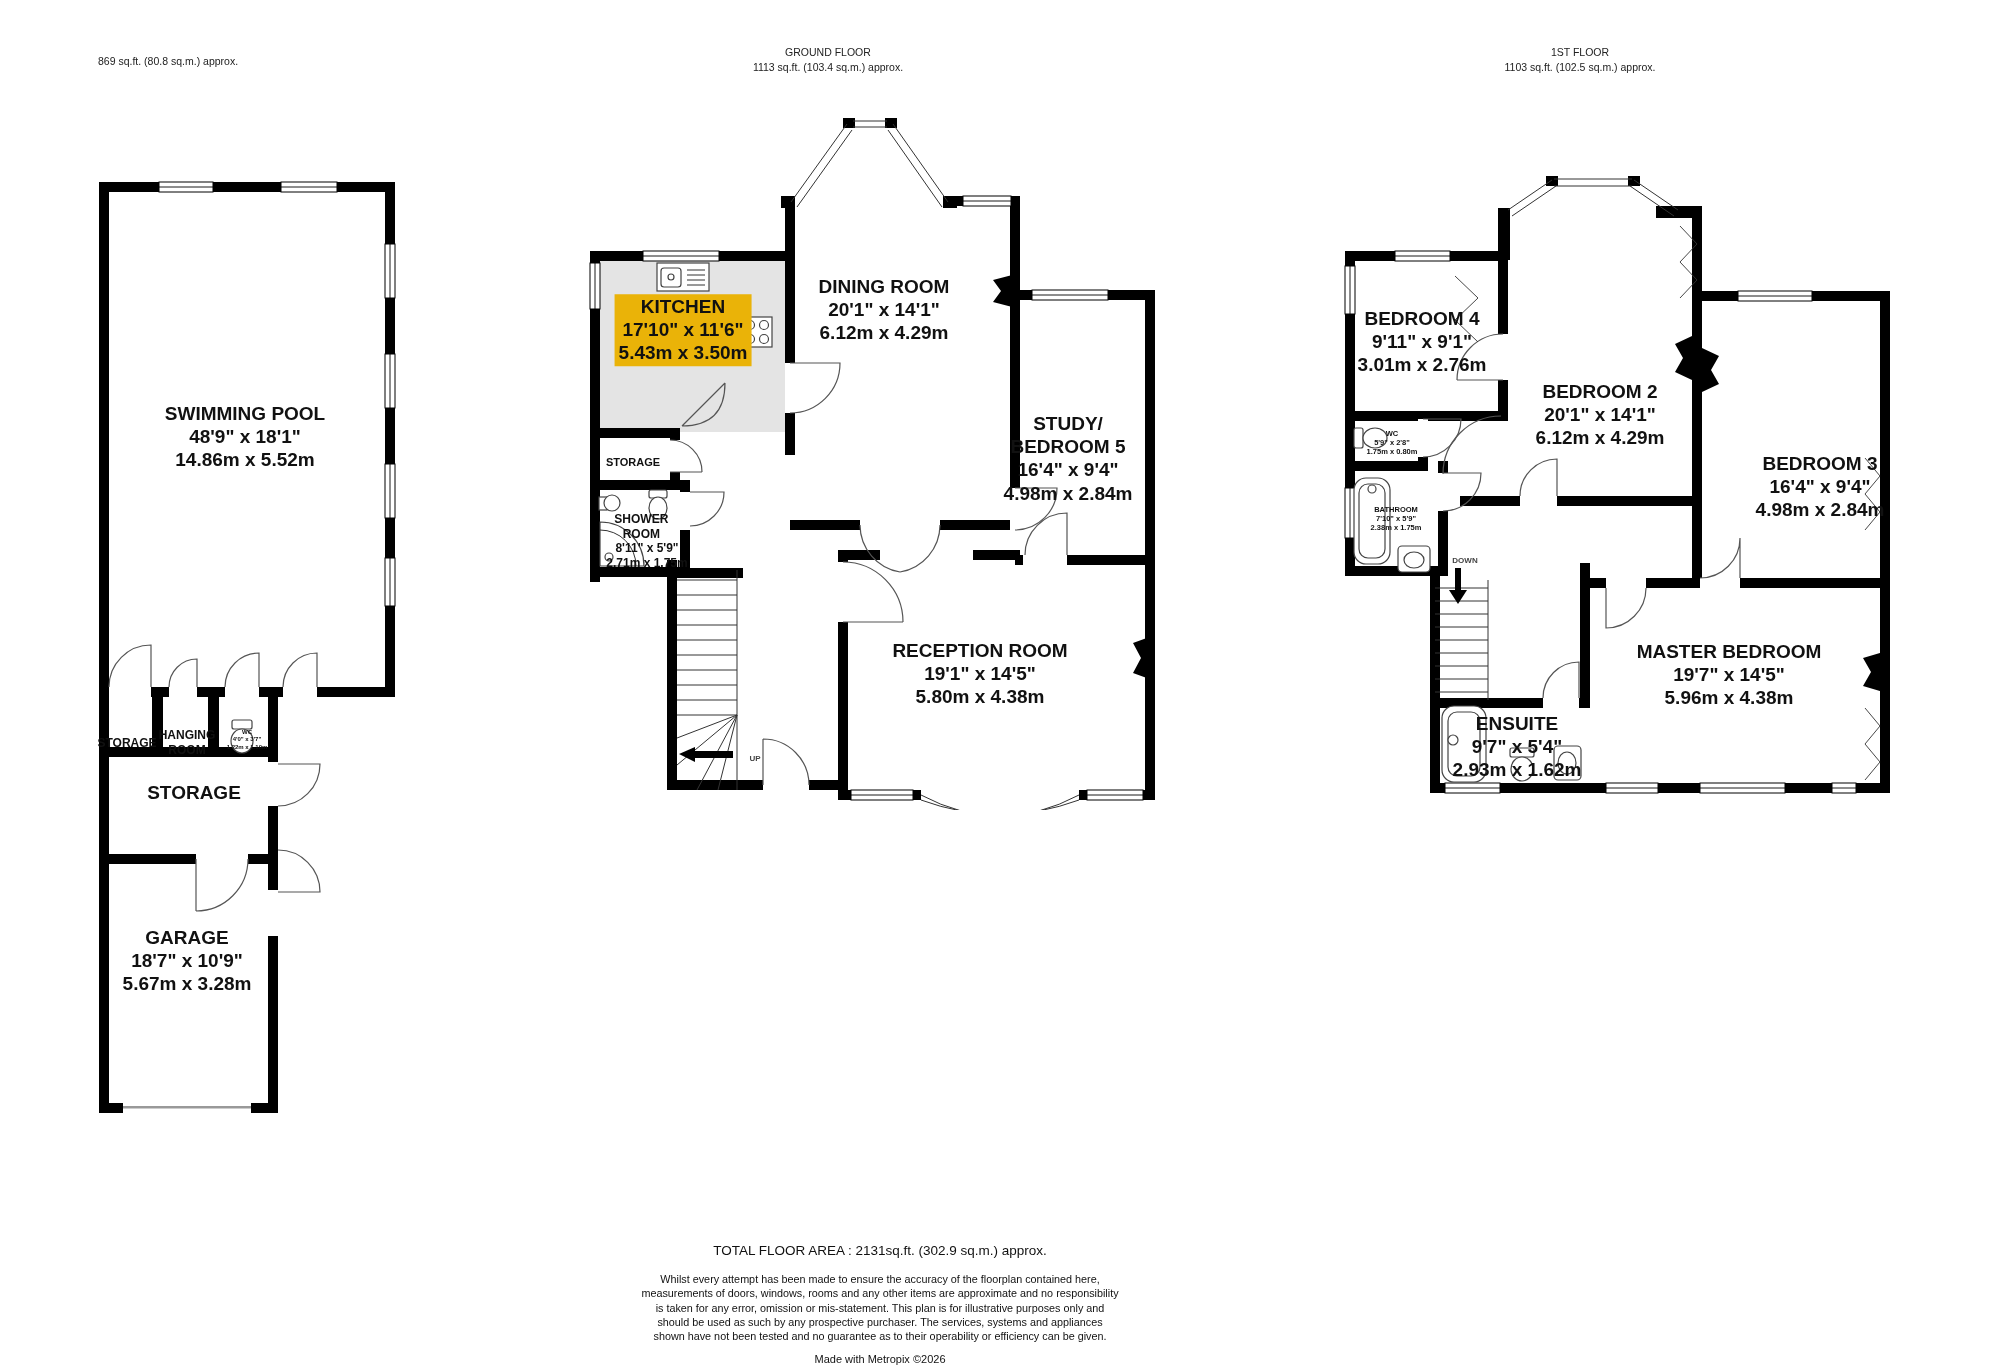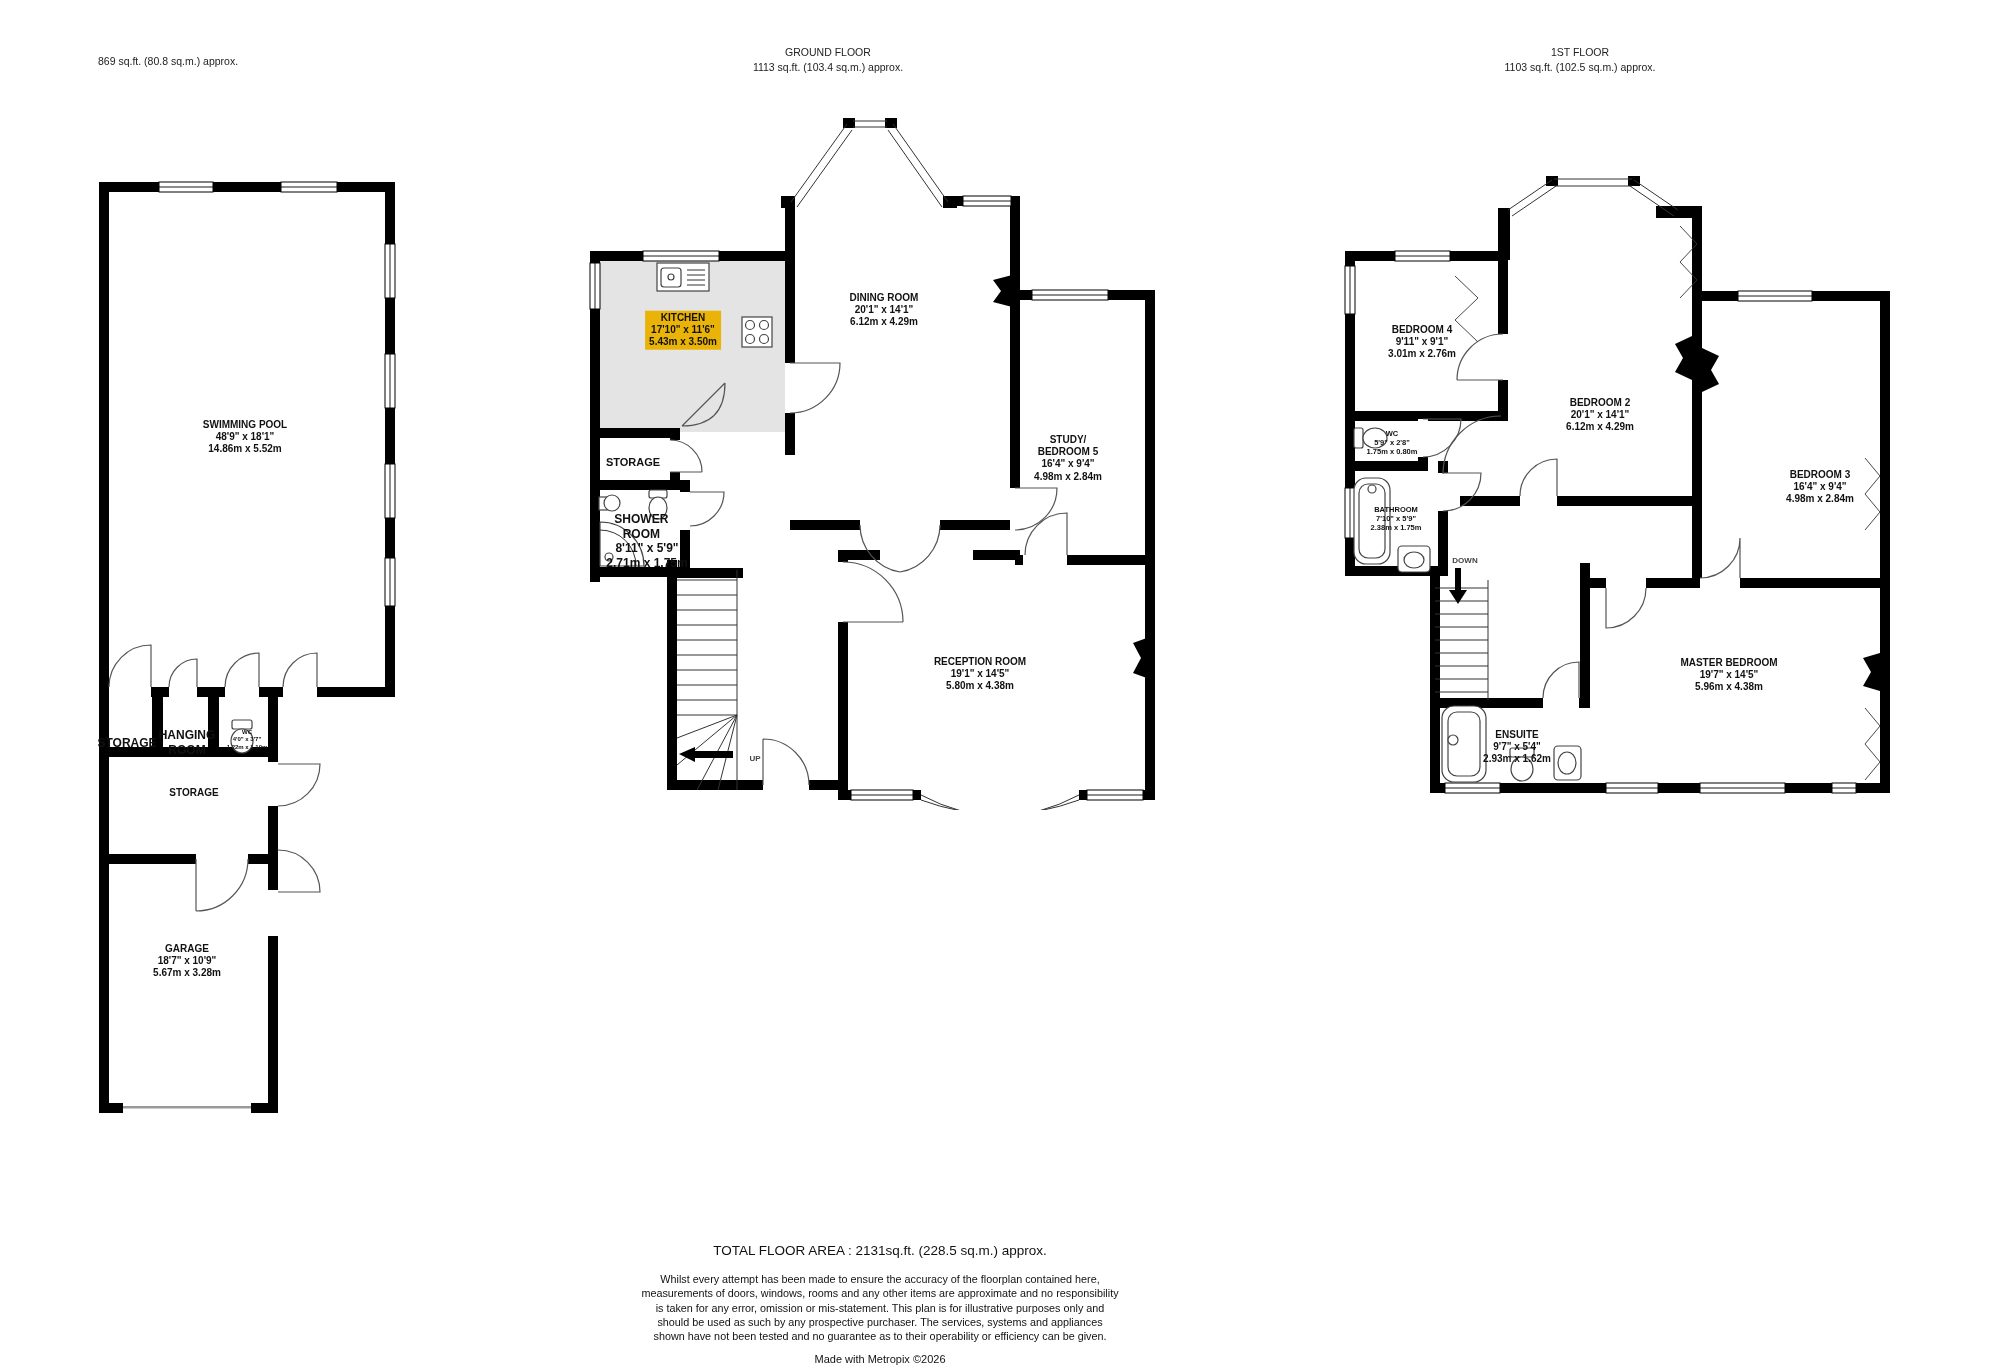--- a/index.html
+++ b/index.html
@@ -4,21 +4,21 @@
 <style>
   html,body{margin:0;padding:0;}
   body{width:2000px;height:1371px;position:relative;background:#fff;
        font-family:"Liberation Sans","DejaVu Sans",sans-serif;overflow:hidden;}
   .plan{position:absolute;}
   .floor-header{position:absolute;transform:translateX(-50%);text-align:center;
        font-size:10.5px;color:#222;line-height:1.4;}
   .pool-header{transform:none;text-align:right;}
   .plan-label{position:absolute;transform:translate(-50%,-50%);text-align:center;
        font-weight:bold;color:#111;white-space:nowrap;line-height:1.22;}
-  .lab-lg{font-size:10px;}
+  .lab-lg{font-size:19px;}
   .lab-md{font-size:11px;}
   .lab-sm{font-size:12px;}
   .lab-xs{font-size:7.5px;}
   .lab-xxs{font-size:6px;}
   .wrap{white-space:normal;width:62px;}
   .stair-label{position:absolute;transform:translate(-50%,-50%);font-size:8px;
        font-weight:bold;color:#444;}
   .plate{background:#eab308;padding:1px 4px;}
   .footer{position:absolute;left:880px;transform:translateX(-50%);text-align:center;color:#111;}
   .footer-total{top:1243px;font-size:13.5px;}
@@ -418,15 +418,15 @@
 </div>
 <div class="plan-label lab-lg" style="left:1517px;top:747px">
   <div>ENSUITE</div>
   <div>9'7" x 5'4"</div>
   <div>2.93m x 1.62m</div>
 </div>
 
 <div class="stair-label" style="left:755px;top:758px">UP</div>
 <div class="stair-label" style="left:1465px;top:560px">DOWN</div>
 
-<div class="footer footer-total">TOTAL FLOOR AREA : 2131sq.ft. (228.5 sq.m.) approx.</div>
+<div class="footer footer-total">TOTAL FLOOR AREA : 2131sq.ft. (302.9 sq.m.) approx.</div>
 <div class="footer footer-disclaimer">Whilst every attempt has been made to ensure the accuracy of the floorplan contained here, measurements of doors, windows, rooms and any other items are approximate and no responsibility is taken for any error, omission or mis-statement. This plan is for illustrative purposes only and should be used as such by any prospective purchaser. The services, systems and appliances shown have not been tested and no guarantee as to their operability or efficiency can be given.</div>
 <div class="footer footer-credit">Made with Metropix ©2026</div>
 
 </body></html>

